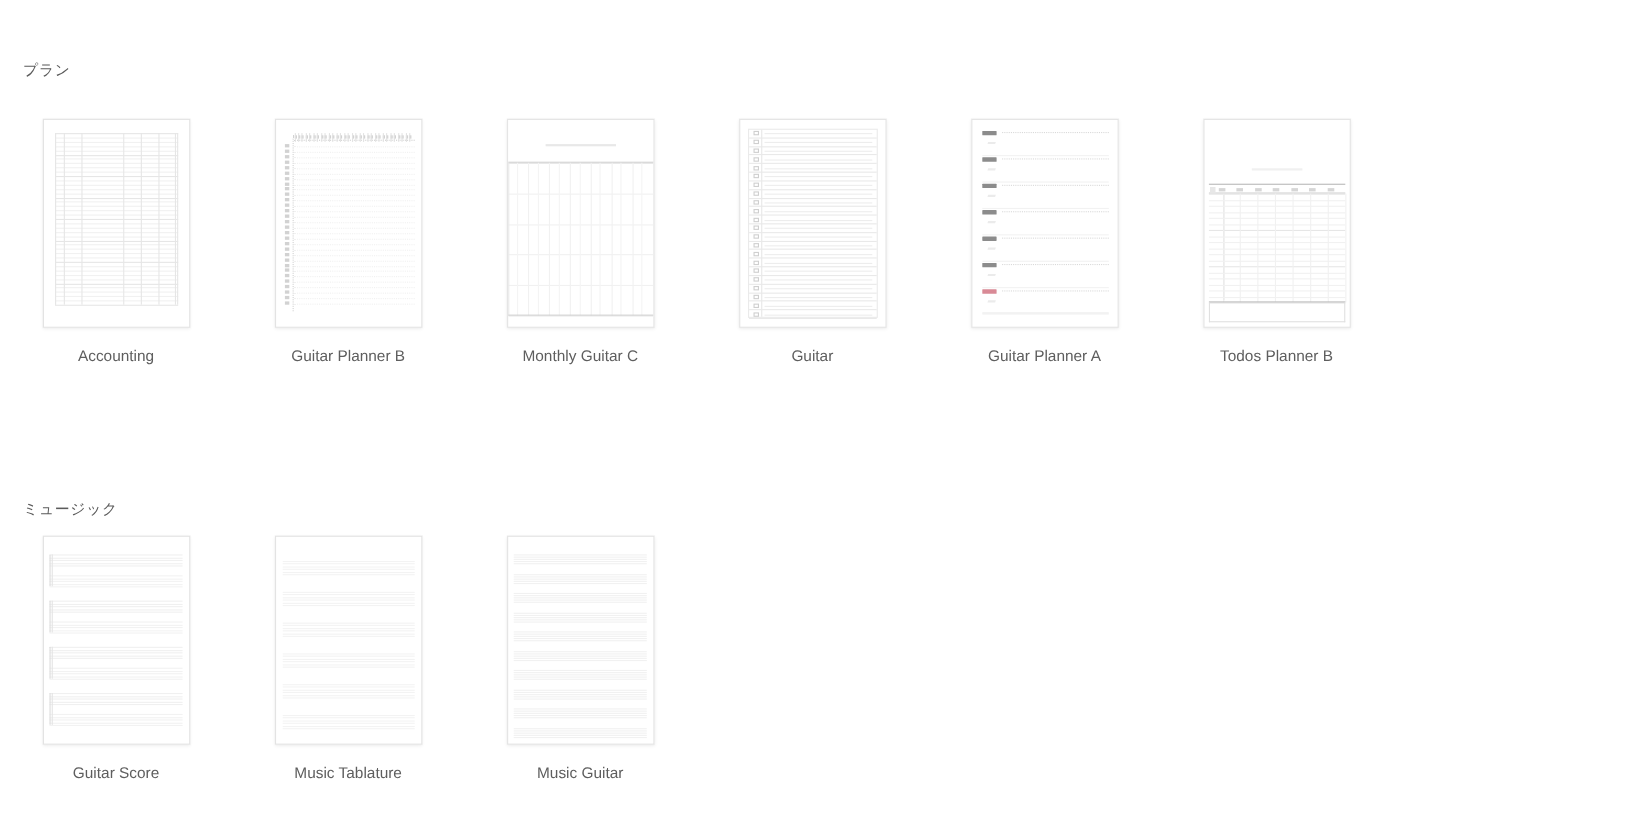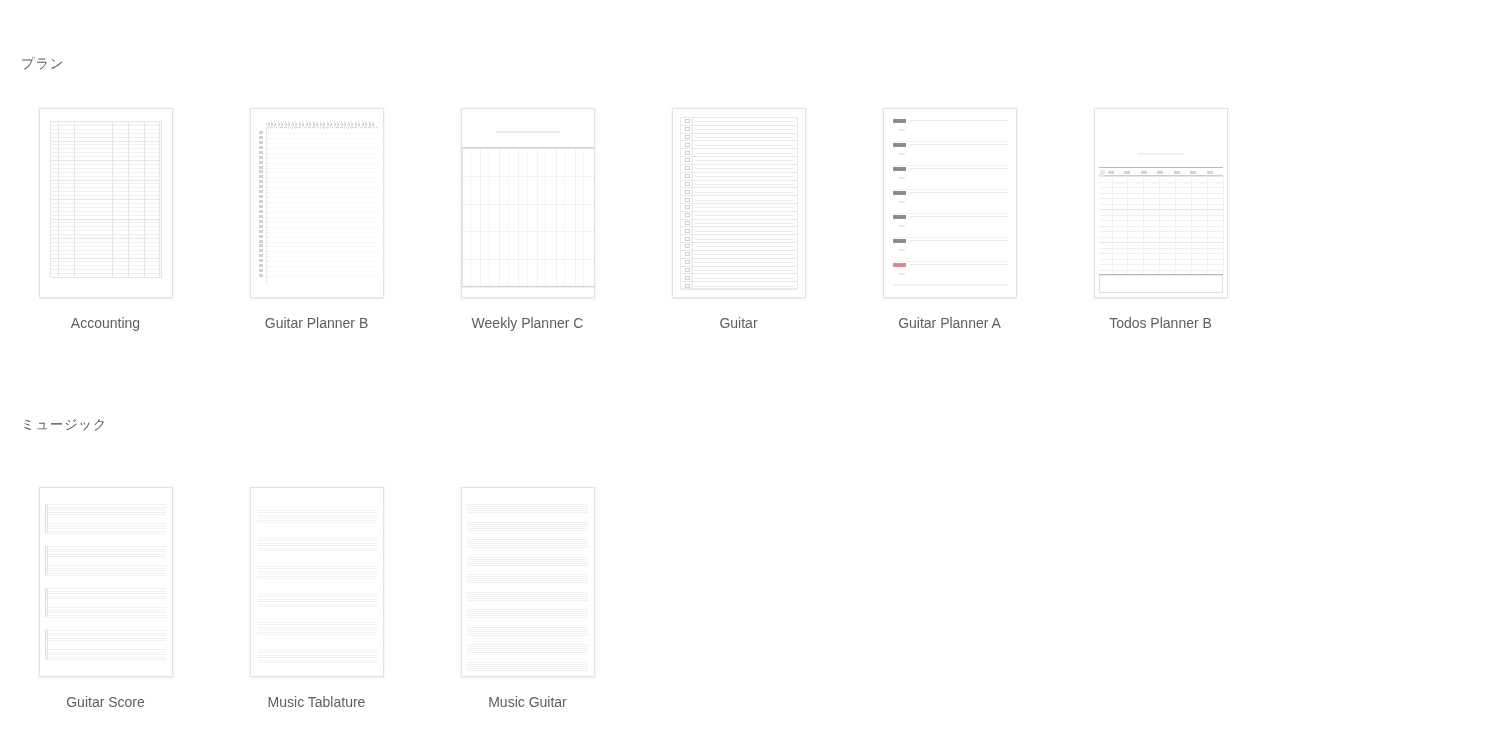--- a/index.html
+++ b/index.html
@@ -22,21 +22,21 @@
     background: #fff;
   }
 
   .section-title {
     font-size: 13.5px;
     color: #5b5b5b;
     letter-spacing: 0.6px;
     font-weight: 400;
   }
   #sec-plan-title { position: absolute; left: 21px; top: 55px; }
-  #sec-music-title { position: absolute; left: 21px; top: 416px; }
+  #sec-music-title { position: absolute; left: 21px; top: 454px; }
 
   .grid-row {
     position: absolute;
     left: 0;
     display: flex;
   }
   #plan-row  { top: 108px; left: 0px; }
   #music-row { top: 487px; left: 0px; }
 
   .tile {
@@ -367,21 +367,21 @@
               <div class="ln ln-v ln-soft" style="left:20.714%;height:139px;background:#f4f4f4;"></div>
               <div class="ln ln-v ln-soft" style="left:35.000%;height:139px;background:#f4f4f4;"></div>
               <div class="ln ln-v ln-soft" style="left:49.286%;height:139px;background:#f4f4f4;"></div>
               <div class="ln ln-v ln-soft" style="left:63.571%;height:139px;background:#f4f4f4;"></div>
               <div class="ln ln-v ln-soft" style="left:77.857%;height:139px;background:#f4f4f4;"></div>
               <div class="ln ln-v ln-soft" style="left:92.143%;height:139px;background:#f4f4f4;"></div>
             </div>
           <div class="mc-foot"></div>
         </div>
       </div>
-      <div class="caption">Weekly Planner C</div>
+      <div class="caption">Monthly Guitar C</div>
     </div>
 
     <div class="tile">
       <div class="thumb">
         <div class="thumb-inner">
           <div class="td-area" id="td-area">
             <div class="td-vrule"></div>
           <div class="td-row" style="top:0.00px;height:7.82px;">
                 <div class="td-box" style=""></div>
                 <div class="td-line" style=""></div>

